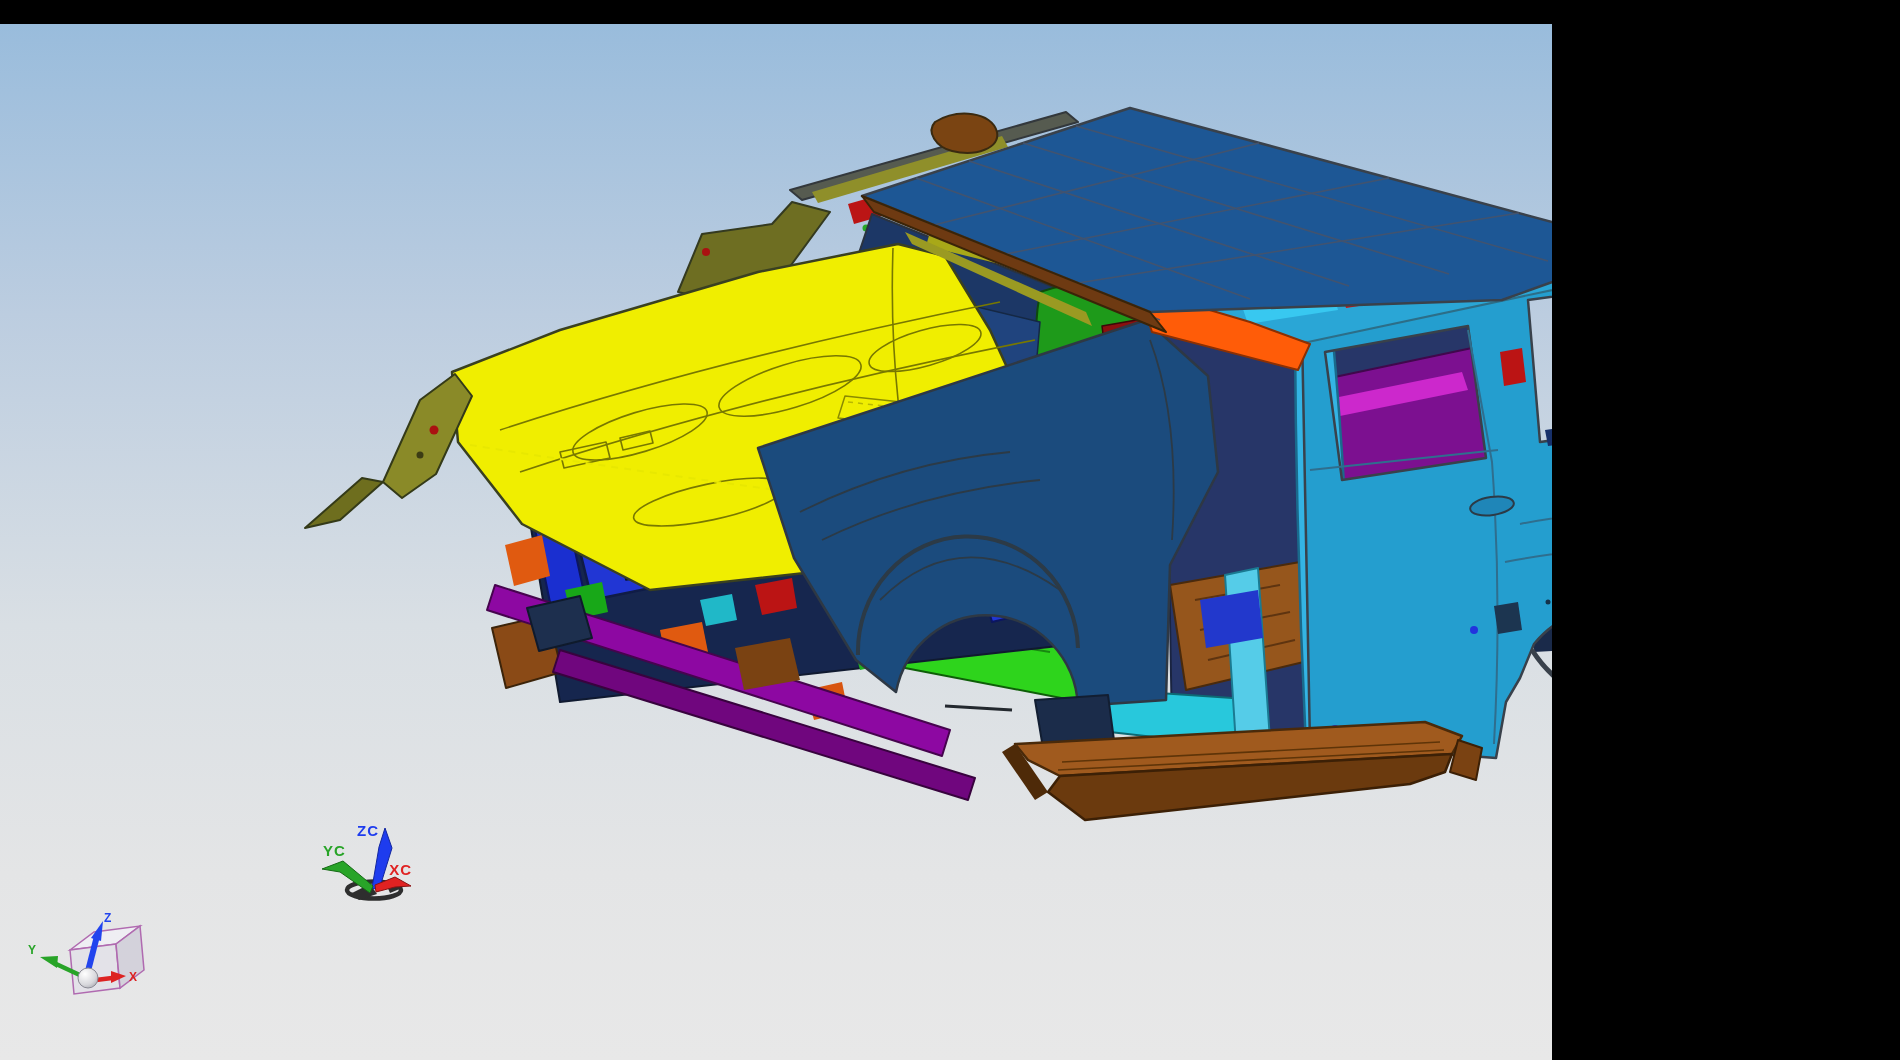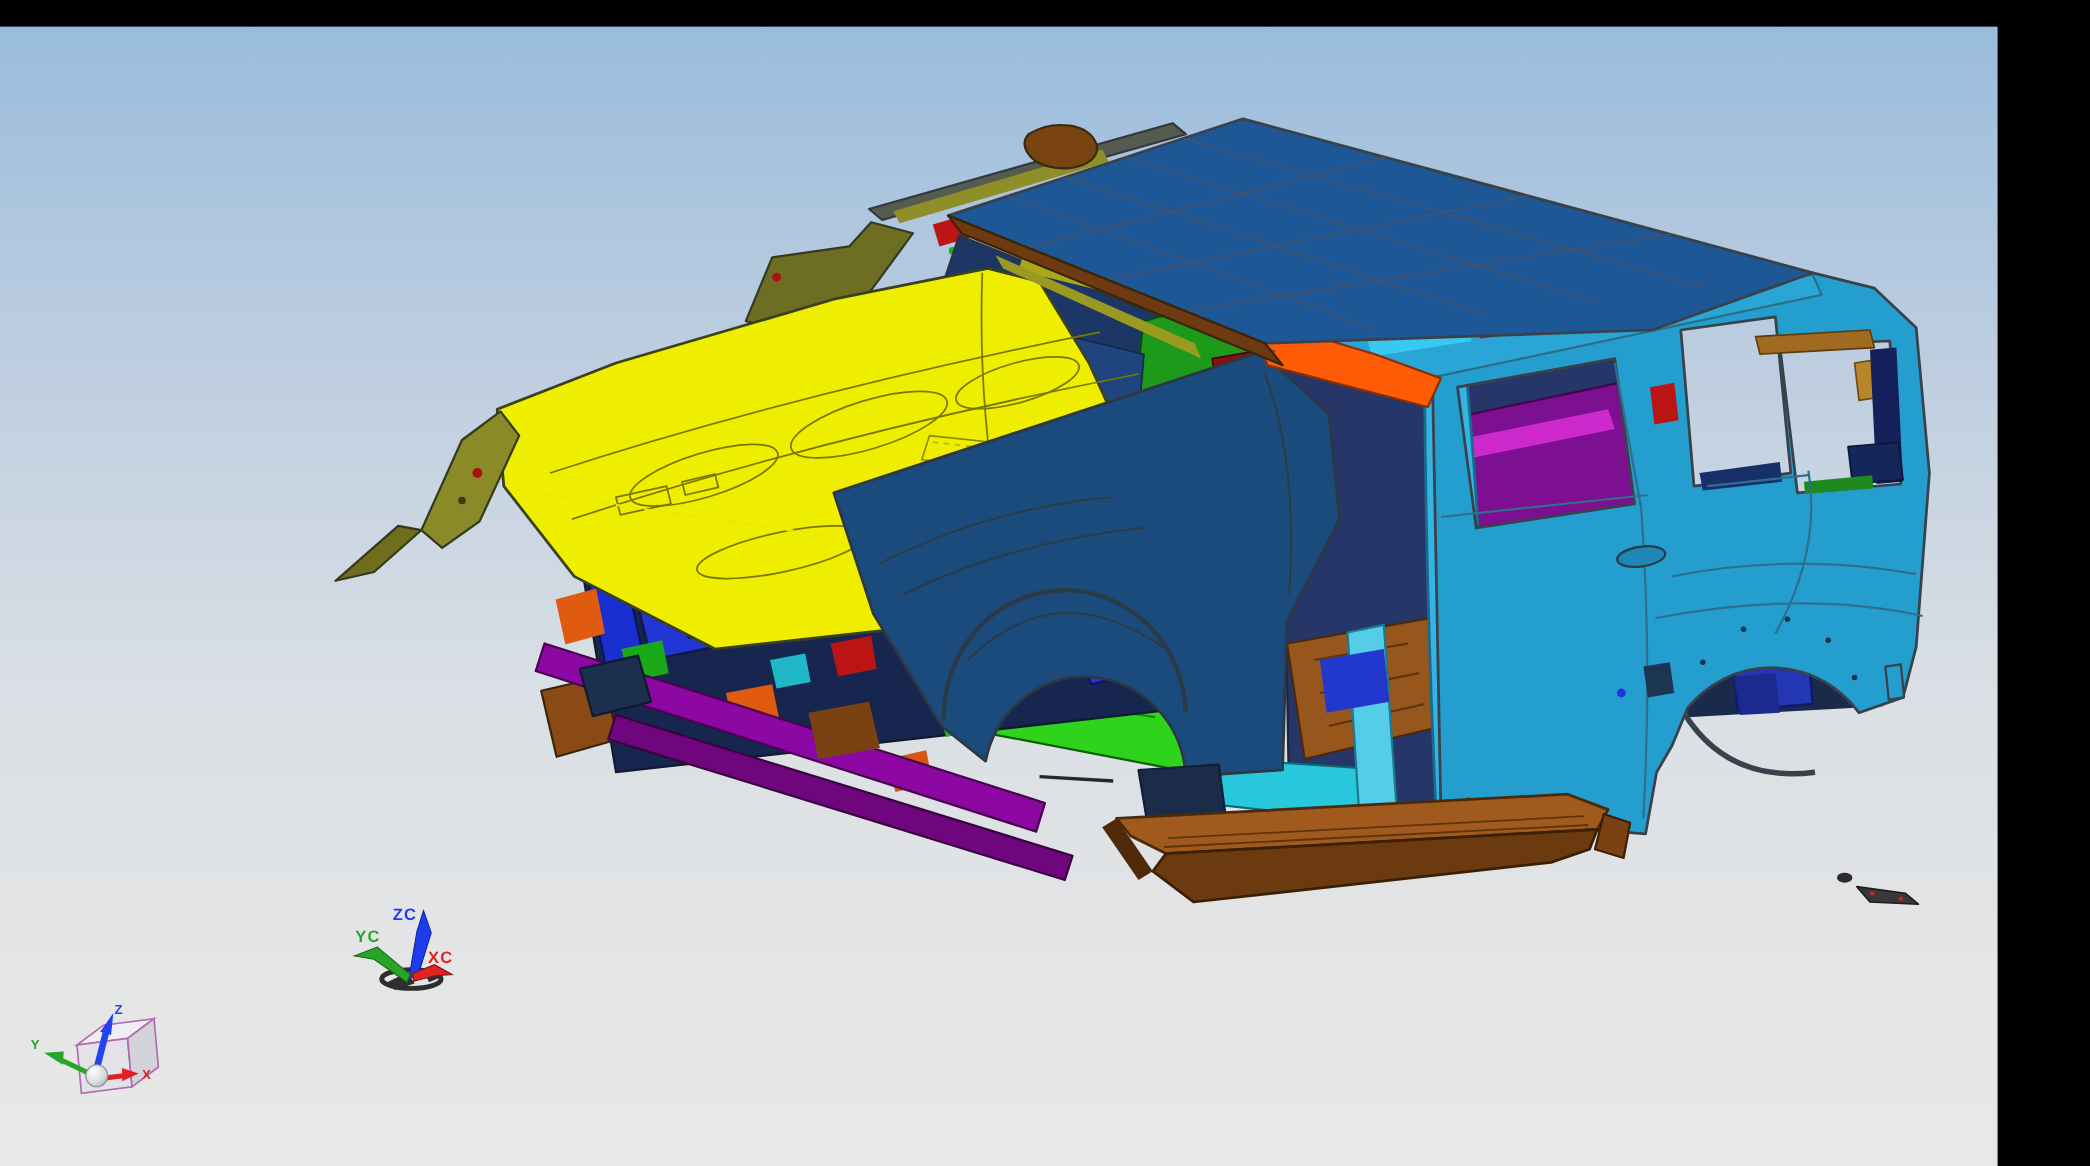--- a/index.html
+++ b/index.html
@@ -1,16 +1,16 @@
 <!DOCTYPE html>
 <html><head>
 <meta charset="utf-8">
 <style>
   html,body{margin:0;padding:0;background:#000;}
-  .stage{position:relative;width:1816px;height:1060px;overflow:hidden;background:#000;
+  .stage{position:relative;width:1552px;height:1060px;overflow:hidden;background:#000;
          font-family:"Liberation Sans",sans-serif;}
   .stage svg{position:absolute;left:0;top:0;}
   text{font-family:"Liberation Sans",sans-serif;}
   .axis-label{font-size:15px;font-weight:bold;letter-spacing:1px;}
   .axis-label-sm{font-size:12px;font-weight:bold;}
 </style>
 </head>
 <body>
 
 <div class="stage">

